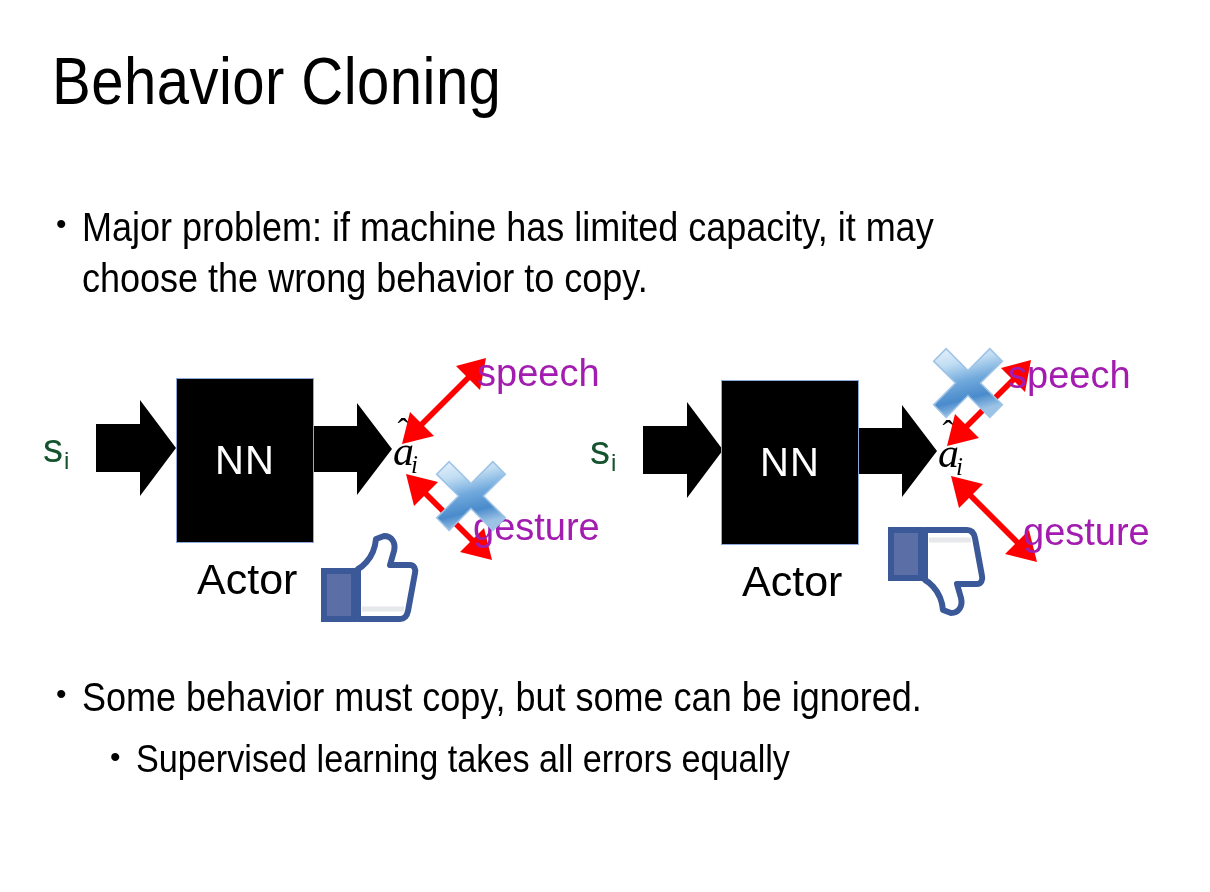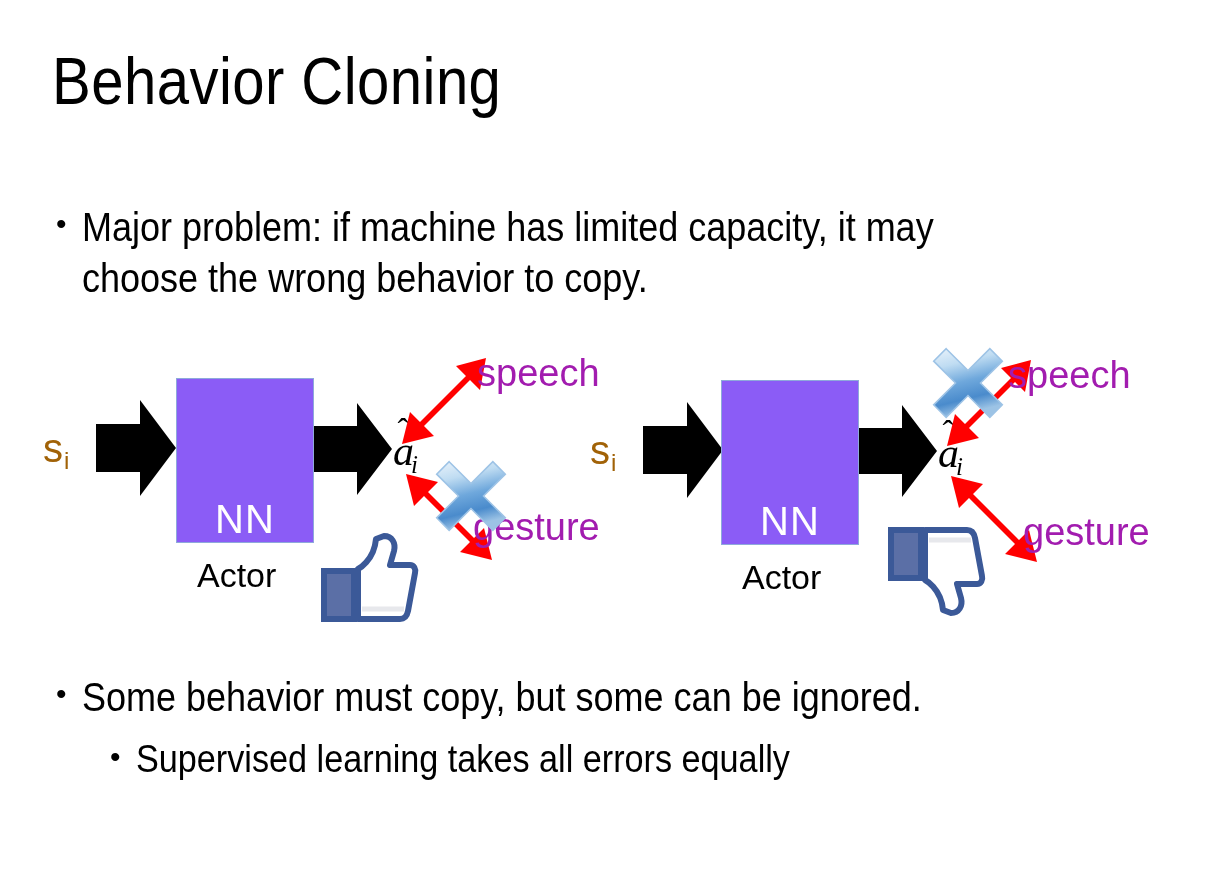--- a/index.html
+++ b/index.html
@@ -28,32 +28,32 @@
   #bullet-1{left:56px;top:202px;width:1110px;}
   #bullet-3{left:56px;top:672px;width:1120px;}
   #bullet-4{left:110px;top:735px;width:1060px;font-size:38px;}
 
   
   .diagram{position:absolute;top:0;left:0;width:1210px;height:892px;pointer-events:none;}
   .unit{position:absolute;top:0;height:892px;width:605px;}
   .unit *{pointer-events:auto;}
 
   .s-label{
-    position:absolute;font-size:40px;line-height:1;color:#a16207;
+    position:absolute;font-size:40px;line-height:1;color:#14532d;
     font-family:"Liberation Sans",sans-serif;
   }
   .s-label sub{font-size:24px;vertical-align:baseline;position:relative;top:7px;left:1px;}
 
   .nn-box{
-    position:absolute;background:#8b5cf6;border:1px solid #8EA9DB;
-    display:flex;align-items:flex-end;justify-content:center;
+    position:absolute;background:#000000;border:1px solid #8EA9DB;
+    display:flex;align-items:center;justify-content:center;
     color:#ffffff;font-size:40px;font-weight:400;letter-spacing:1px;
   }
   .actor-label{
-    position:absolute;font-size:34px;color:#000;line-height:1;
+    position:absolute;font-size:43px;color:#000;line-height:1;
   }
 
   .ahat{
     position:absolute;font-family:"Liberation Serif",serif;
     font-style:italic;font-size:42px;line-height:1;color:#000;white-space:nowrap;
   }
   .ahat .sub{font-size:25px;font-style:italic;position:relative;top:8px;left:-3px;}
   .ahat .hatwrap{position:relative;display:inline-block;}
   .ahat .hat{
     position:absolute;left:50%;top:-0.46em;transform:translateX(-52%);

